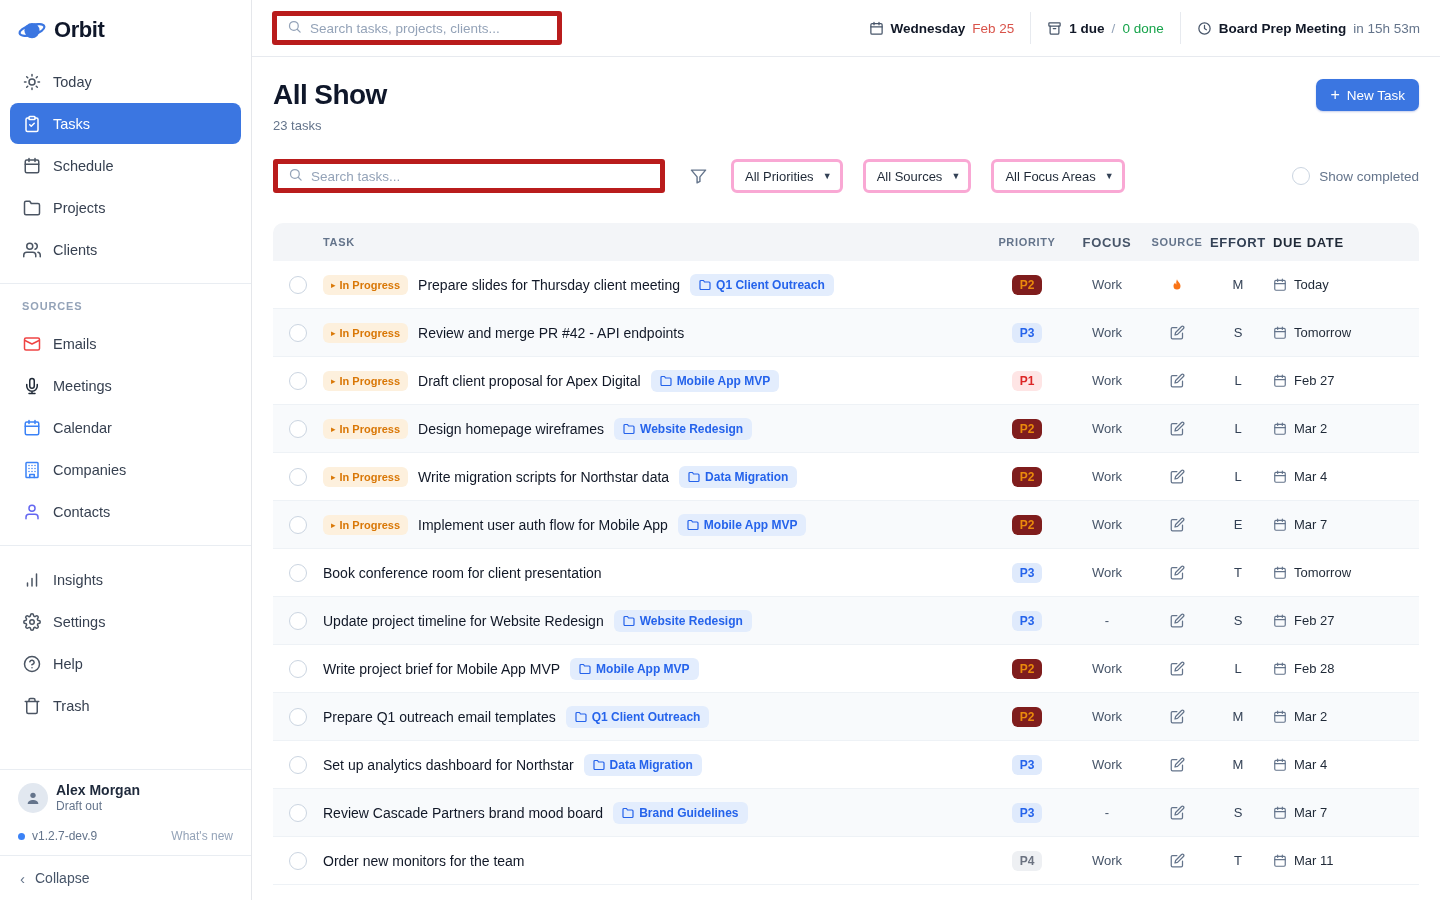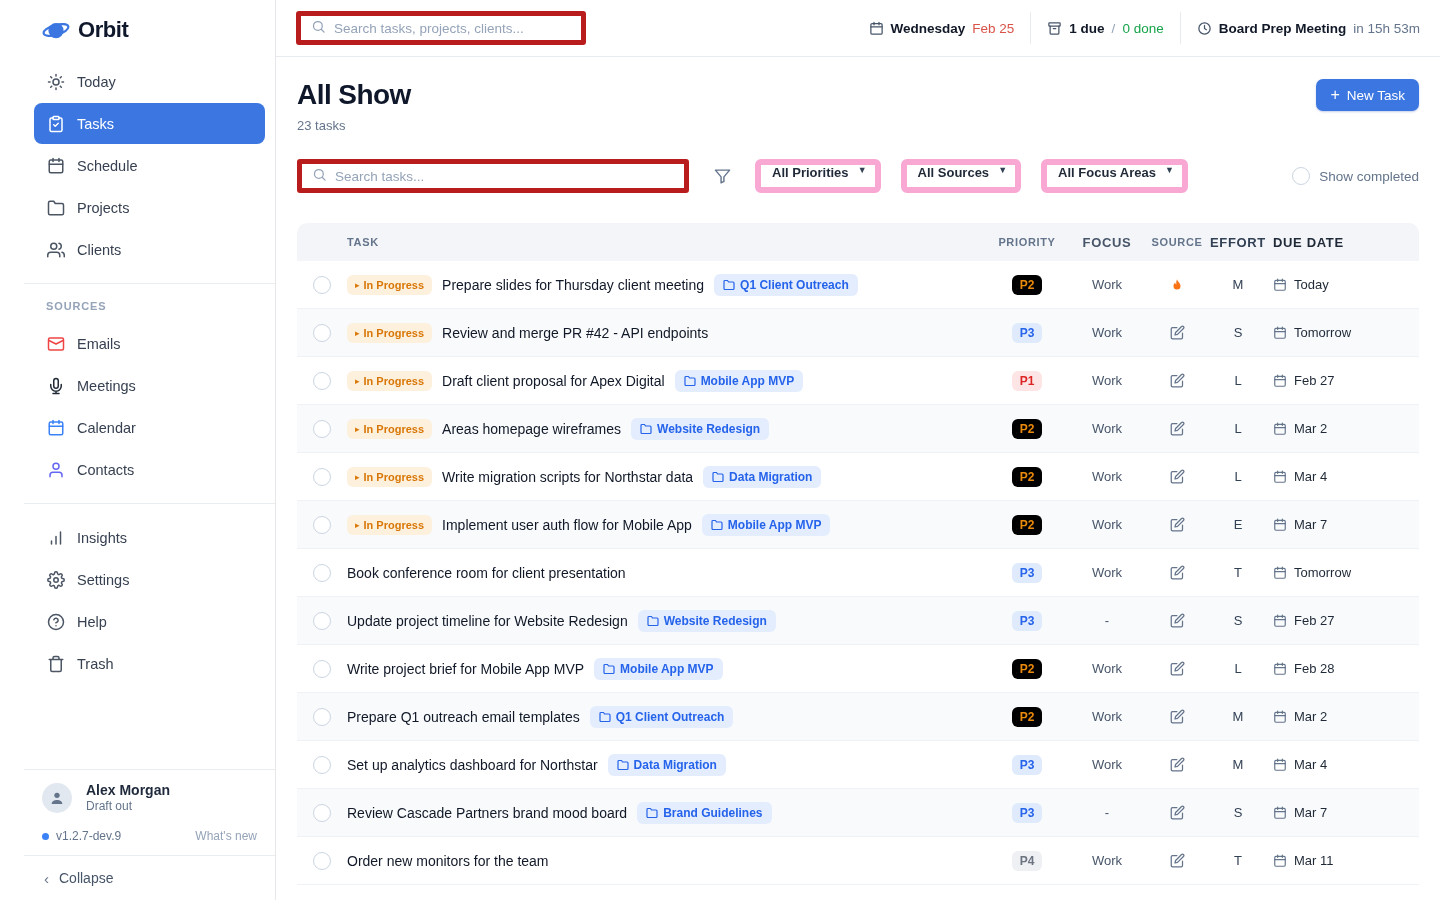--- a/index.html
+++ b/index.html
@@ -1,37 +1,37 @@
 <!DOCTYPE html>
 <html><head>
 <meta charset="utf-8">
 <style>
   * { margin:0; padding:0; box-sizing:border-box; }
   html,body { width:1440px; height:900px; overflow:hidden; }
   body { font-family:"Liberation Sans","DejaVu Sans",sans-serif; background:#fff; color:#111827; }
-  .app { display:flex; width:1440px; height:900px;padding-left:24px; }
+  .app { display:flex; width:1440px; height:900px; }
 
   
   .sidebar { width:252px; min-width:252px; height:900px; background:#fff; border-right:1px solid #e5e7eb; position:relative; }
   .logo { display:flex; align-items:center; gap:8px; padding:16px 18px 12px 18px; }
   .logo-text { font-size:22px; font-weight:700; color:#0f172a; letter-spacing:-0.02em; }
   .nav { padding:4px 10px; }
   .nav-item { display:flex; align-items:center; gap:12px; height:41px; padding:0 12px; margin:1px 0; border-radius:8px; font-size:14.5px; font-weight:500; color:#374151; cursor:pointer; }
   .nav-item .nicon { width:19px; height:19px; display:inline-flex; align-items:center; justify-content:center; color:#4b5563; }
   .nav-item.active { background:#3b76e1; color:#fff; }
   .nav-item.active .nicon { color:#fff; }
   .nicon svg { display:block; }
   .sdivider { height:1px; background:#e9edf2; margin:8px 0; }
   .section-label { font-size:11px; font-weight:700; letter-spacing:0.08em; color:#94a3b8; padding:8px 22px 6px 22px; }
   .ic-red { color:#ef4444 !important; }
   .ic-blue { color:#3b82f6 !important; }
   .ic-dark { color:#1f2937 !important; }
   .ic-indigo { color:#6366f1 !important; }
   .sidebar-bottom { position:absolute; left:0; right:0; bottom:0; background:#fff; }
-  .user-block { display:flex; align-items:center; gap:14px; padding:12px 18px; border-top:1px solid #e9edf2; }
+  .user-block { display:flex; align-items:center; gap:8px; padding:12px 18px; border-top:1px solid #e9edf2; }
   .avatar { width:30px; height:30px; border-radius:50%; background:#e2e8f0; display:flex; align-items:center; justify-content:center; color:#64748b; }
   .user-name { font-size:14px; font-weight:600; color:#1e293b; line-height:1.2; }
   .user-signout { font-size:12px; color:#64748b; cursor:pointer; }
   .version-row { display:flex; align-items:center; padding:4px 18px 12px 18px; font-size:12px; color:#64748b; }
   .vdot { width:7px; height:7px; border-radius:50%; background:#3b82f6; margin-right:7px; }
   .whats-new { margin-left:auto; color:#94a3b8; cursor:pointer; font-size:12px; }
   .collapse-row { display:flex; align-items:center; gap:10px; height:45px; padding:0 20px; border-top:1px solid #e9edf2; font-size:14px; color:#475569; cursor:pointer; }
   .chev { font-size:15px; color:#64748b; }
 
   
@@ -55,21 +55,21 @@
   .content { flex:1; padding:0 21px; }
   .page-head { display:flex; align-items:flex-start; justify-content:space-between; margin-top:22px; }
   .page-title { font-size:28px; font-weight:700; color:#0f172a; letter-spacing:-0.02em; }
   .page-count { font-size:13px; color:#64748b; margin-top:7px; }
   .btn-primary { display:flex; align-items:center; gap:7px; height:32px; padding:0 14px; background:#3b76e1; color:#fff; border:none; border-radius:7px; font-size:13.5px; font-weight:500; cursor:pointer; font-family:inherit; box-shadow:0 1px 2px rgba(30,64,175,.25); }
   .btn-plus { font-size:16px; font-weight:400; line-height:1; }
 
   .filter-row { display:flex; align-items:center; gap:20px; margin-top:26px; }
   .filter-search { width:392px; }
   .funnel-btn { display:inline-flex; align-items:center; justify-content:center; width:26px; height:26px; color:#64748b; cursor:pointer; }
-  .select { position:relative; display:flex; align-items:flex-start; height:34px; border:6px solid #f9a8d4; border-radius:6px; background:#fff; padding:0 26px 0 11px; font-size:13px; font-weight:700; color:#1f2937; cursor:pointer; }
+  .select { position:relative; display:flex; align-items:center; height:34px; border:3px solid #f9a8d4; border-radius:6px; background:#fff; padding:0 26px 0 11px; font-size:13px; font-weight:400; color:#1f2937; cursor:pointer; }
   .select .caret { position:absolute; right:8px; font-size:9px; color:#334155; }
   .show-completed { margin-left:auto; display:flex; align-items:center; gap:9px; font-size:13.5px; color:#64748b; cursor:pointer; }
   .toggle-circle { width:18px; height:18px; border-radius:50%; border:1.5px solid #cbd5e1; background:#fff; }
 
   
   .task-table { margin-top:30px; border-radius:10px 10px 0 0; overflow:hidden; }
   .thead { display:flex; align-items:center; height:38px; background:#f3f5f8; font-size:11px; font-weight:700; letter-spacing:0.06em; color:#64748b; }
   .trow { display:flex; align-items:center; height:48px; border-bottom:1px solid #eef2f6; background:#fff; cursor:pointer; }
   .trow.alt { background:#f8fafc; }
   .cell { display:flex; align-items:center; }
@@ -81,21 +81,21 @@
   .c-effort { width:62px; justify-content:center; font-size:13px; color:#334155; }
   .c-due { width:150px; gap:7px; font-size:13px; color:#1f2937; padding-left:4px; }
   .thead .c-task { padding-left:0; }
   .checkbox { width:18px; height:18px; border-radius:50%; border:1.5px solid #cbd5e1; background:#fff; display:inline-block; }
   .status-badge { display:inline-flex; align-items:center; gap:4px; font-size:11px; font-weight:600; color:#d97706; background:#fdf0dd; border-radius:6px; padding:4px 8px; white-space:nowrap; }
   .status-badge .play { font-size:9px; }
   .task-title { font-size:14px; font-weight:500; color:#111827; white-space:nowrap; overflow:hidden; text-overflow:ellipsis; }
   .project-chip { display:inline-flex; align-items:center; gap:5px; font-size:12px; font-weight:600; color:#2563eb; background:#e3edfd; border-radius:6px; padding:4px 9px; white-space:nowrap; }
   .prio { font-size:12px; font-weight:700; padding:3px 8px; border-radius:6px; }
   .prio.p1 { color:#dc2626; background:#fee5e5; }
-  .prio.p2 { color:#ea8a0c; background:#000000; }
+  .prio.p2 { color:#ea8a0c; background:#7f1d1d; }
   .prio.p3 { color:#2563eb; background:#dfeafc; }
   .prio.p4 { color:#6b7280; background:#eef0f3; }
   .src-icon { display:inline-flex; }
 </style>
 </head>
 <body>
 
 <div class="app">
 
   <aside class="sidebar">
@@ -183,20 +183,30 @@
       <div class="nav-item">
         <span class="nicon ic-blue">
             <svg width="18" height="18" viewBox="0 0 24 24" fill="none" stroke="currentColor" stroke-width="2" stroke-linecap="round">
               <rect x="3" y="4" width="18" height="17" rx="2"></rect>
               <path d="M16 2v4M8 2v4M3 9.5h18"></path>
             </svg>
           </span>
         <span>Calendar</span>
       </div>
       <div class="nav-item">
+        <span class="nicon ic-blue">
+            <svg width="18" height="18" viewBox="0 0 24 24" fill="none" stroke="currentColor" stroke-width="2" stroke-linecap="round" stroke-linejoin="round">
+              <rect x="4" y="2" width="16" height="20" rx="1"></rect>
+              <path d="M9 22v-4h6v4"></path>
+              <path d="M8 6h.01M12 6h.01M16 6h.01M8 10h.01M12 10h.01M16 10h.01M8 14h.01M12 14h.01M16 14h.01"></path>
+            </svg>
+          </span>
+        <span>Companies</span>
+      </div>
+      <div class="nav-item">
         <span class="nicon ic-indigo">
             <svg width="18" height="18" viewBox="0 0 24 24" fill="none" stroke="currentColor" stroke-width="2" stroke-linecap="round" stroke-linejoin="round">
               <path d="M20 21v-2a4 4 0 0 0-4-4H8a4 4 0 0 0-4 4v2"></path>
               <circle cx="12" cy="7" r="4"></circle>
             </svg>
           </span>
         <span>Contacts</span>
       </div>
     </nav>
 
@@ -464,21 +474,21 @@
                 </span>
                 <span>Feb 27</span>
               </div>
             </div>
             <div class="trow alt">
               <div class="cell c-check">
                 <span class="checkbox"></span>
               </div>
               <div class="cell c-task">
                 <span class="status-badge"><span class="play">▸</span>In Progress</span>
-                <span class="task-title">Areas homepage wireframes</span>
+                <span class="task-title">Design homepage wireframes</span>
                 <span class="project-chip"><span style="display:inline-flex">
                     <svg width="12" height="12" viewBox="0 0 24 24" fill="none" stroke="#2563eb" stroke-width="2.4" stroke-linejoin="round">
                       <path d="M22 19a2 2 0 0 1-2 2H4a2 2 0 0 1-2-2V5a2 2 0 0 1 2-2h5l2 3h9a2 2 0 0 1 2 2z"></path>
                     </svg>
                   </span>Website Redesign</span>
               </div>
               <div class="cell c-priority">
                 <span class="prio p2">P2</span>
               </div>
               <div class="cell c-focus">Work</div>

